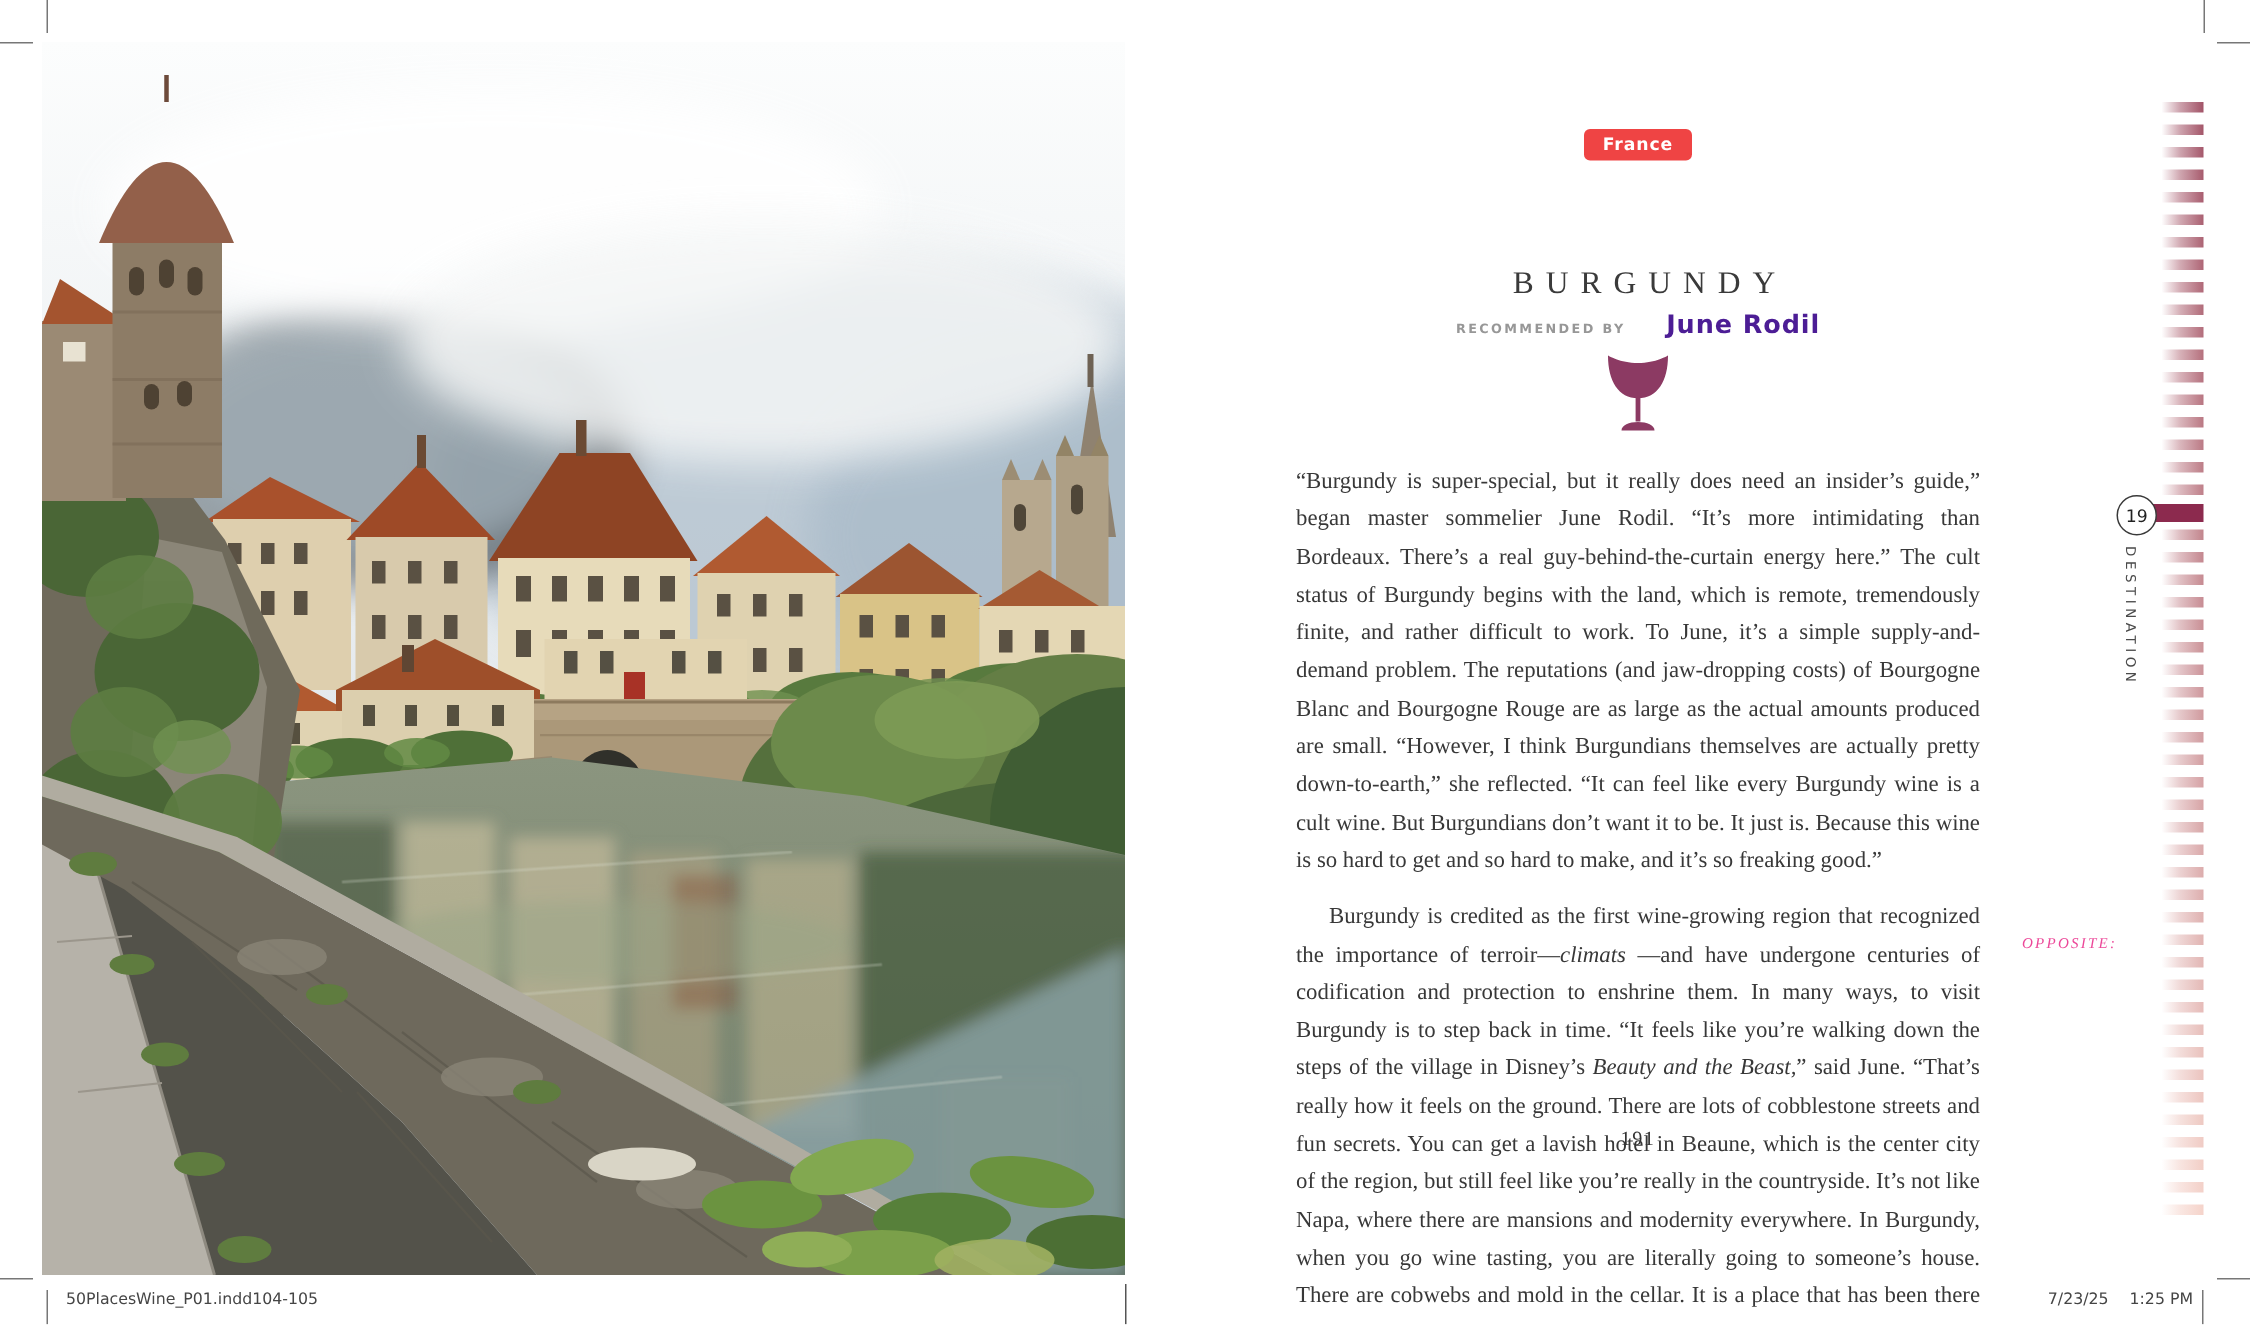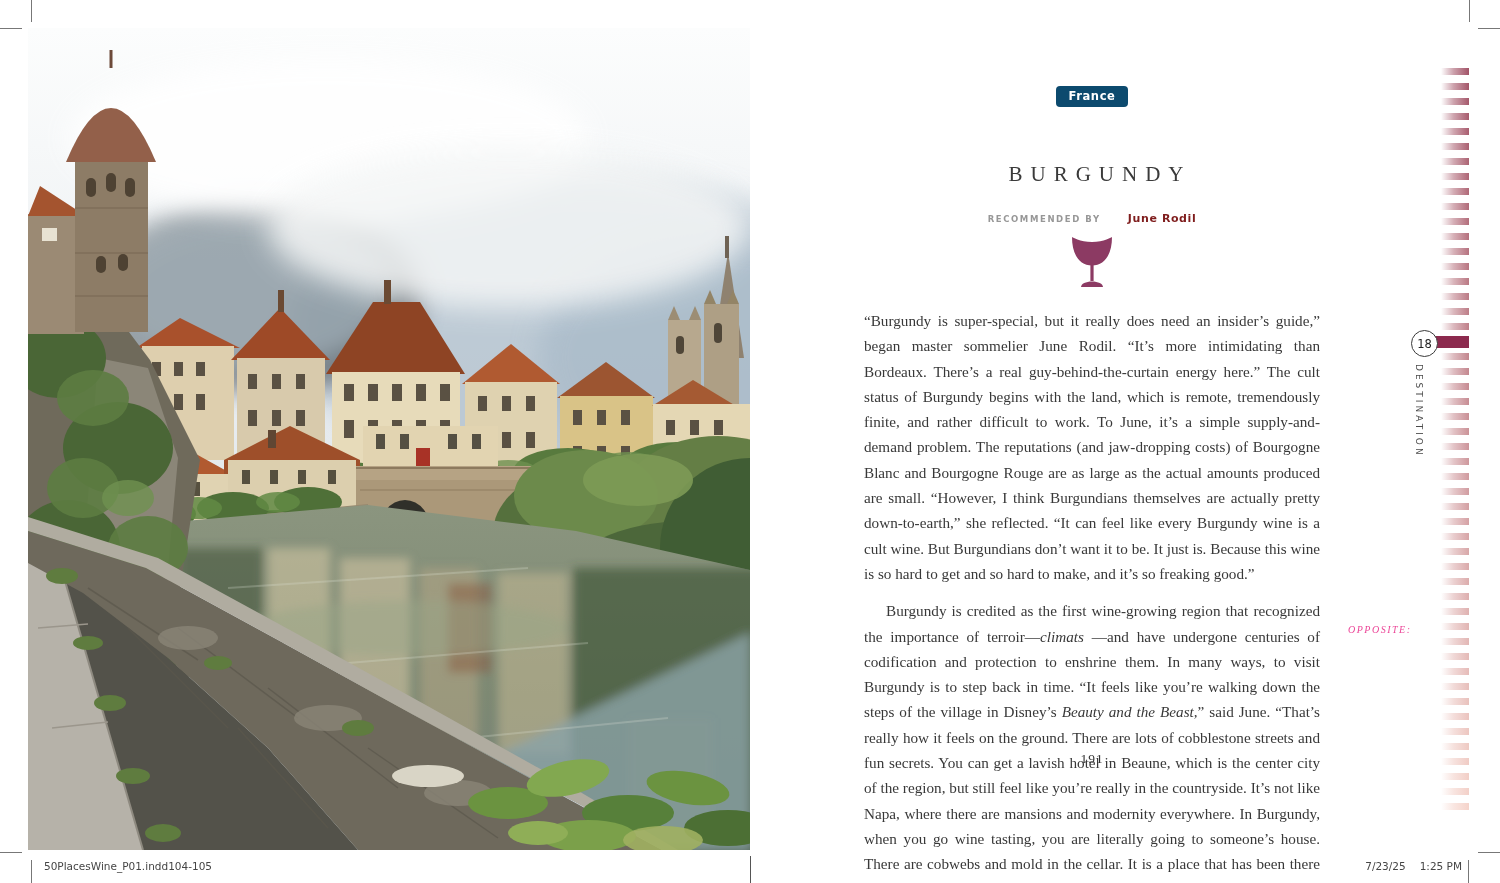--- a/index.html
+++ b/index.html
@@ -14,25 +14,25 @@
   
   .photo{position:absolute;left:28px;top:28px;width:722px;height:822px;}
   .photo svg{display:block;width:100%;height:100%;}
 
   
   .rp-center{position:absolute;left:852px;width:480px;text-align:center;}
   .badge-row{top:86px;}
   .badge{display:inline-block;padding:3px 13px 4px;border-radius:4px;
          font-family:"DejaVu Sans", sans-serif;font-size:11.5px;font-weight:bold;
          letter-spacing:.6px;color:#fff;background:#862d58;}
-  .title{top:162px;font-size:21px;letter-spacing:8px;color:#3a3a3a;font-weight:400;
+  .title{top:176px;font-size:21px;letter-spacing:8px;color:#3a3a3a;font-weight:400;
          padding-left:8px;}
   .byline{top:207px;font-family:"DejaVu Sans", sans-serif;}
   .byline .pre{font-size:8.5px;letter-spacing:1.6px;color:#979797;font-weight:bold;}
-  .byline .name{font-size:11px;letter-spacing:.6px;color:#7f1d1d;font-weight:bold;margin-left:22px;}
+  .byline .name{font-size:17px;letter-spacing:.6px;color:#4c1d95;font-weight:bold;margin-left:22px;}
   .glass-wrap{top:234px;color:#8c3a63;}
   .glass-wrap svg{display:inline-block;}
 
   .article{position:absolute;left:852px;top:296px;width:480px;
            font-size:15.2px;line-height:25.3px;color:#383838;text-align:justify;}
   .article p{margin:12px;}
   .article p.para{text-indent:22px;}
   .article p.para.first{text-indent:0;}
   .article em{}
 
@@ -370,21 +370,21 @@
         <ellipse cx="660" cy="760" rx="42" ry="16" fill="#6b9340" transform="rotate(10 660 760)"></ellipse>
         <ellipse cx="700" cy="800" rx="44" ry="18" fill="#4c6f34"></ellipse>
         <ellipse cx="560" cy="808" rx="48" ry="16" fill="#7ba04a"></ellipse>
         <ellipse cx="635" cy="812" rx="40" ry="14" fill="#a0b060" opacity="0.9"></ellipse>
         <ellipse cx="510" cy="805" rx="30" ry="12" fill="#8fae57"></ellipse>
       </g>
     </svg>
   </figure>
 
   <div class="rp-center badge-row" style="position:absolute;">
-    <span class="badge" style="background: #0c4a6e;">France</span>
+    <span class="badge" style="background: #ef4444;">France</span>
   </div>
 
   <h1 class="rp-center title" style="position:absolute;margin:0;">BURGUNDY</h1>
 
   <div class="rp-center byline" style="position:absolute;">
     <span class="pre">RECOMMENDED BY</span>
     <span class="name">June Rodil</span>
   </div>
 
   <div class="rp-center glass-wrap" style="position: absolute; color: rgb(140, 58, 99);" id="glass">
@@ -400,21 +400,21 @@
       <p class="para"><span>Burgundy is credited as the first wine-growing region that recognized the importance of terroir—</span><em>climats</em><span> —and have undergone centuries of codification and protection to enshrine them. In many ways, to visit Burgundy is to step back in time. “It feels like you’re walking down the steps of the village in Disney’s </span><em>Beauty and the Beast,</em><span>” said June. “That’s really how it feels on the ground. There are lots of cobblestone streets and fun secrets. You can get a lavish hotel in Beaune, which is the center city of the region, but still feel like you’re really in the countryside. It’s not like Napa, where there are mansions and modernity everywhere. In Burgundy, when you go wine tasting, you are literally going to someone’s house. There are cobwebs and mold in the cellar. It is a place that has been there forever and is full of stories. You can go to Burgundy again and again and always find something new.”</span></p>
       <p class="para"><span>Burgundy produces what many sommelier masters consider to be the truest expressions of Pinot Noir and Chardonnay grapes. Domaine de la Romanée-Conti is a French national treasure, and it is looked upon to set the global standard for what Pinot Noir can</span></p>
     </div>
 
   <div class="rp-center pagenum" style="position:absolute;">191</div>
 
   <div class="caption">
     <div class="cap-head">OPPOSITE:</div>
   </div>
 
-  <div class="num-circle">18</div>
+  <div class="num-circle">19</div>
   <div class="destination">DESTINATION</div>
   <div id="stripes">
       <div class="stripe" style="top: 68px; background: linear-gradient(90deg, rgba(162, 83, 103, 0) 0%, rgba(162, 83, 103, 0.55) 45%, rgb(162, 83, 103) 100%);"></div>
       <div class="stripe" style="top: 83px; background: linear-gradient(90deg, rgba(164, 86, 105, 0) 0%, rgba(164, 86, 105, 0.55) 45%, rgb(164, 86, 105) 100%);"></div>
       <div class="stripe" style="top: 98px; background: linear-gradient(90deg, rgba(165, 88, 107, 0) 0%, rgba(165, 88, 107, 0.55) 45%, rgb(165, 88, 107) 100%);"></div>
       <div class="stripe" style="top: 113px; background: linear-gradient(90deg, rgba(167, 91, 109, 0) 0%, rgba(167, 91, 109, 0.55) 45%, rgb(167, 91, 109) 100%);"></div>
       <div class="stripe" style="top: 128px; background: linear-gradient(90deg, rgba(169, 93, 111, 0) 0%, rgba(169, 93, 111, 0.55) 45%, rgb(169, 93, 111) 100%);"></div>
       <div class="stripe" style="top: 143px; background: linear-gradient(90deg, rgba(170, 96, 113, 0) 0%, rgba(170, 96, 113, 0.55) 45%, rgb(170, 96, 113) 100%);"></div>
       <div class="stripe" style="top: 158px; background: linear-gradient(90deg, rgba(172, 99, 115, 0) 0%, rgba(172, 99, 115, 0.55) 45%, rgb(172, 99, 115) 100%);"></div>
       <div class="stripe" style="top: 173px; background: linear-gradient(90deg, rgba(174, 101, 117, 0) 0%, rgba(174, 101, 117, 0.55) 45%, rgb(174, 101, 117) 100%);"></div>

